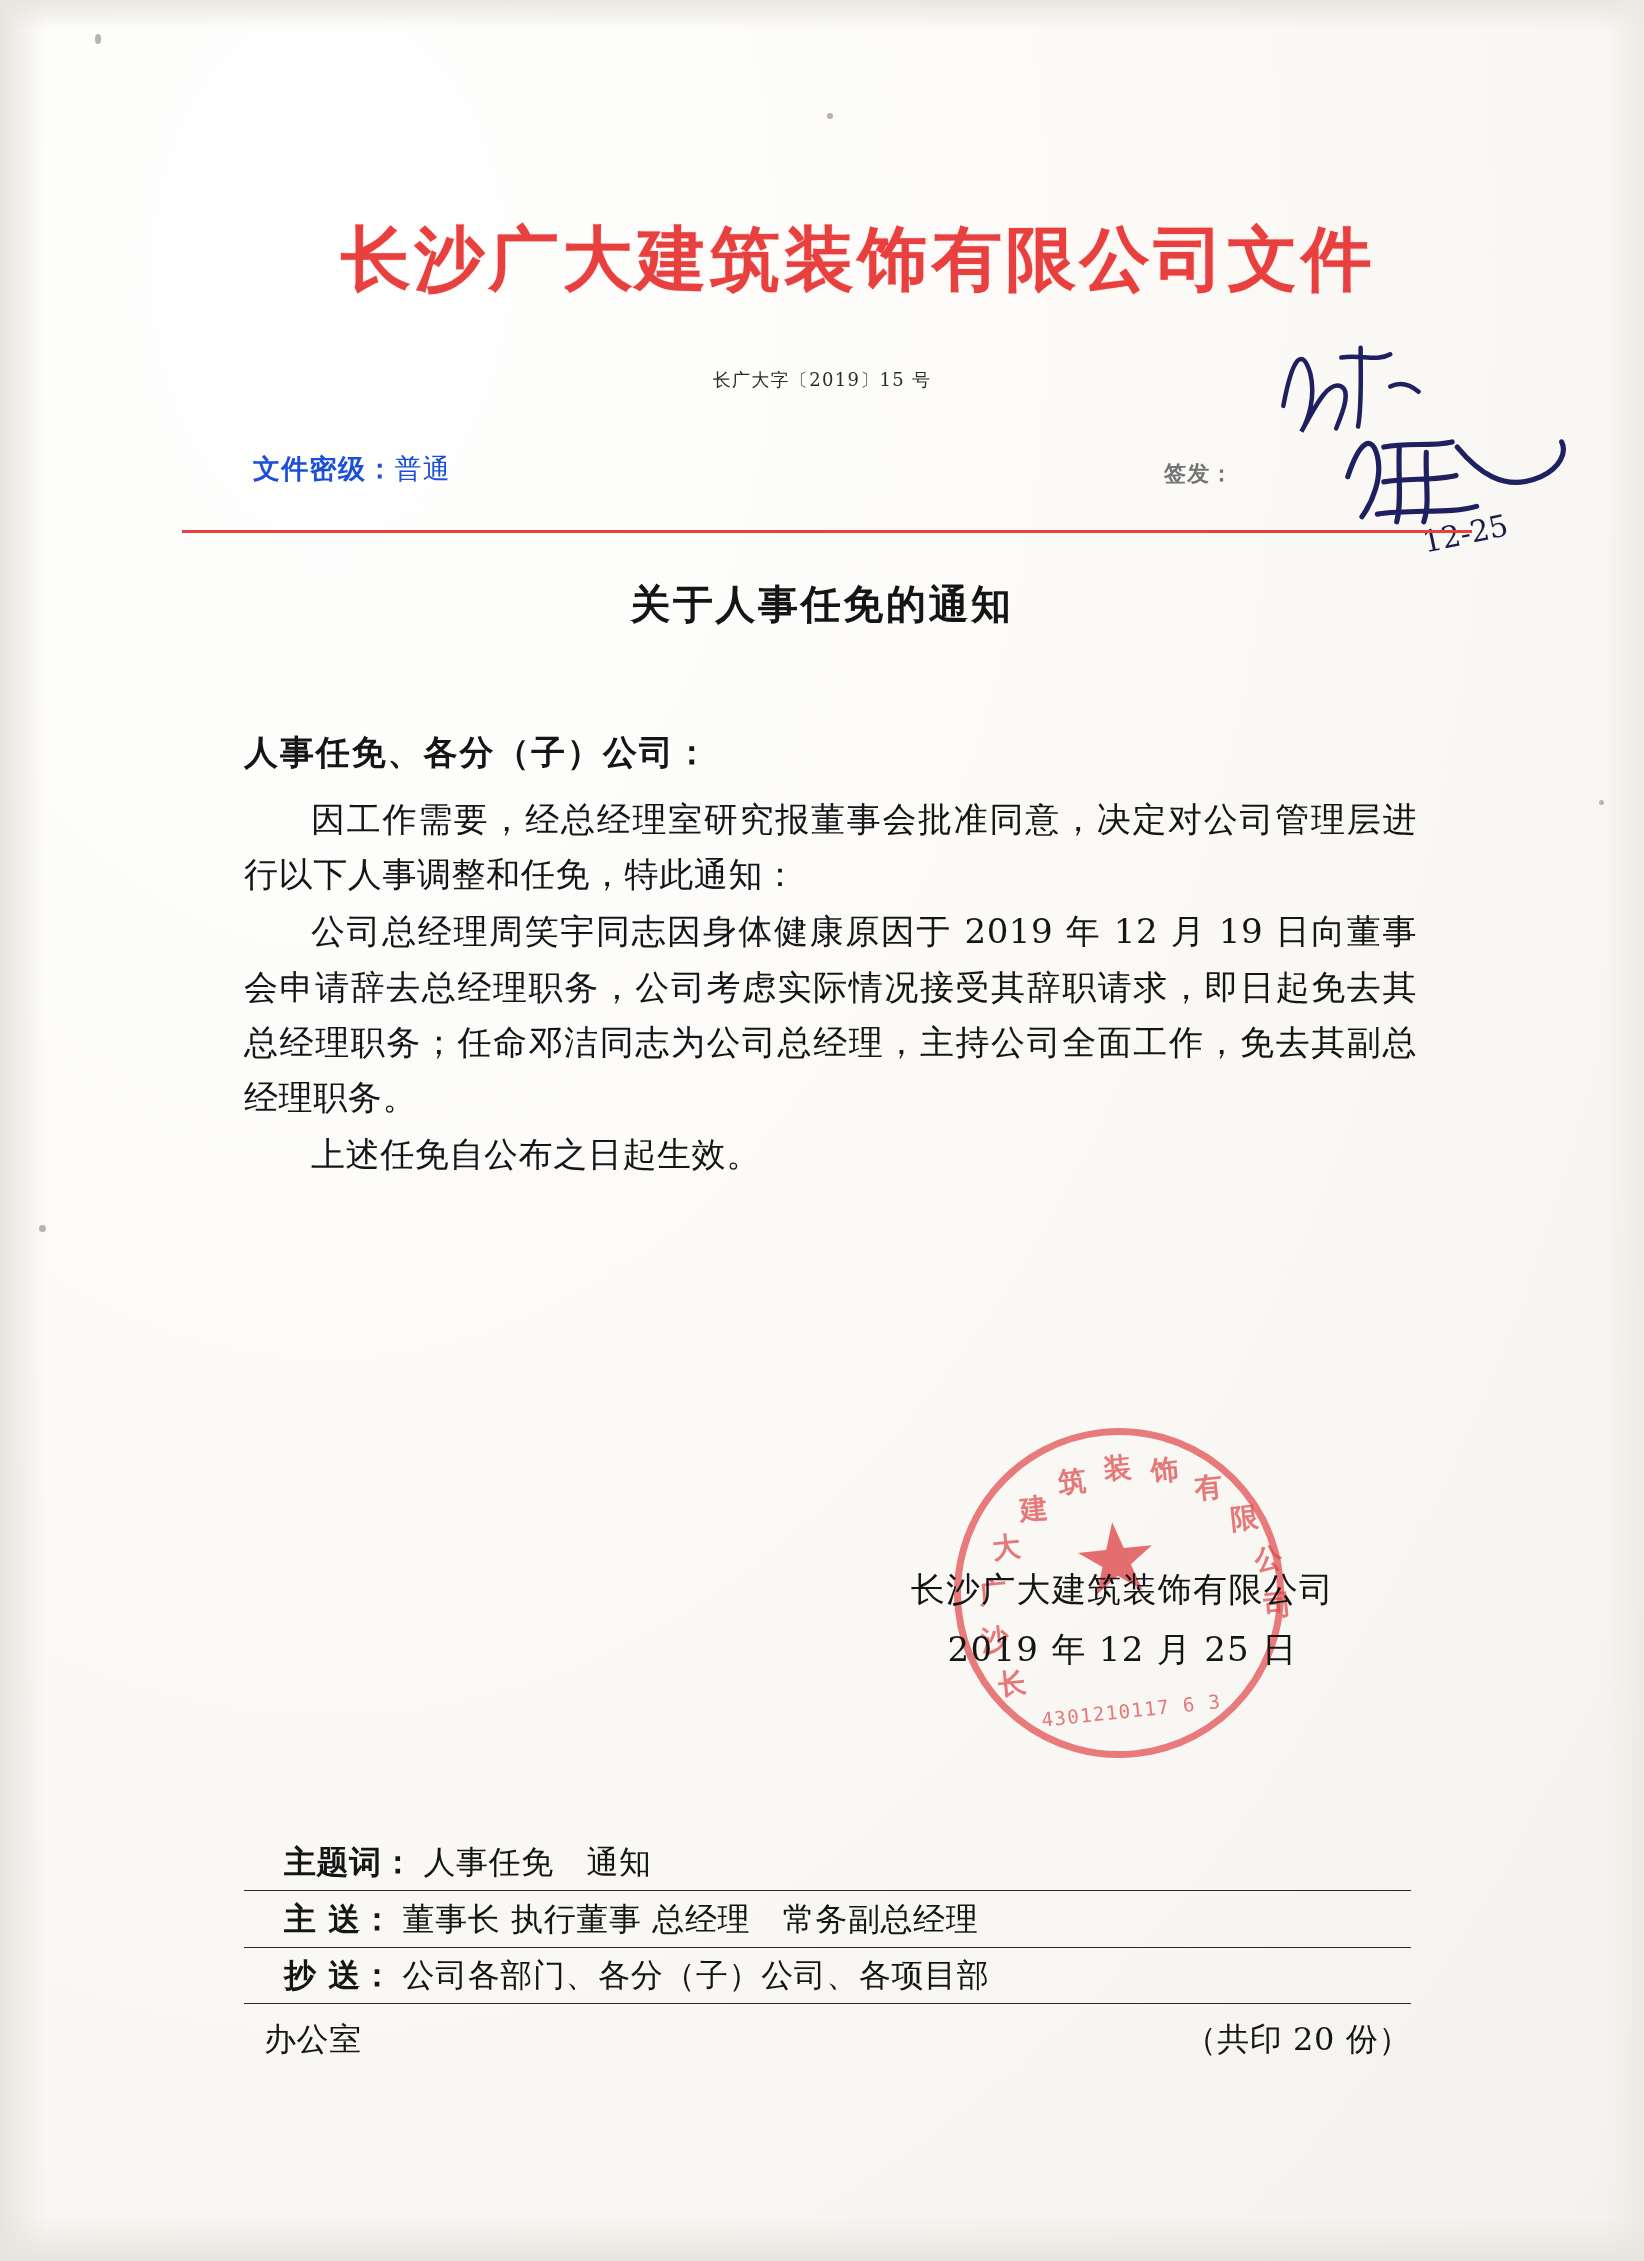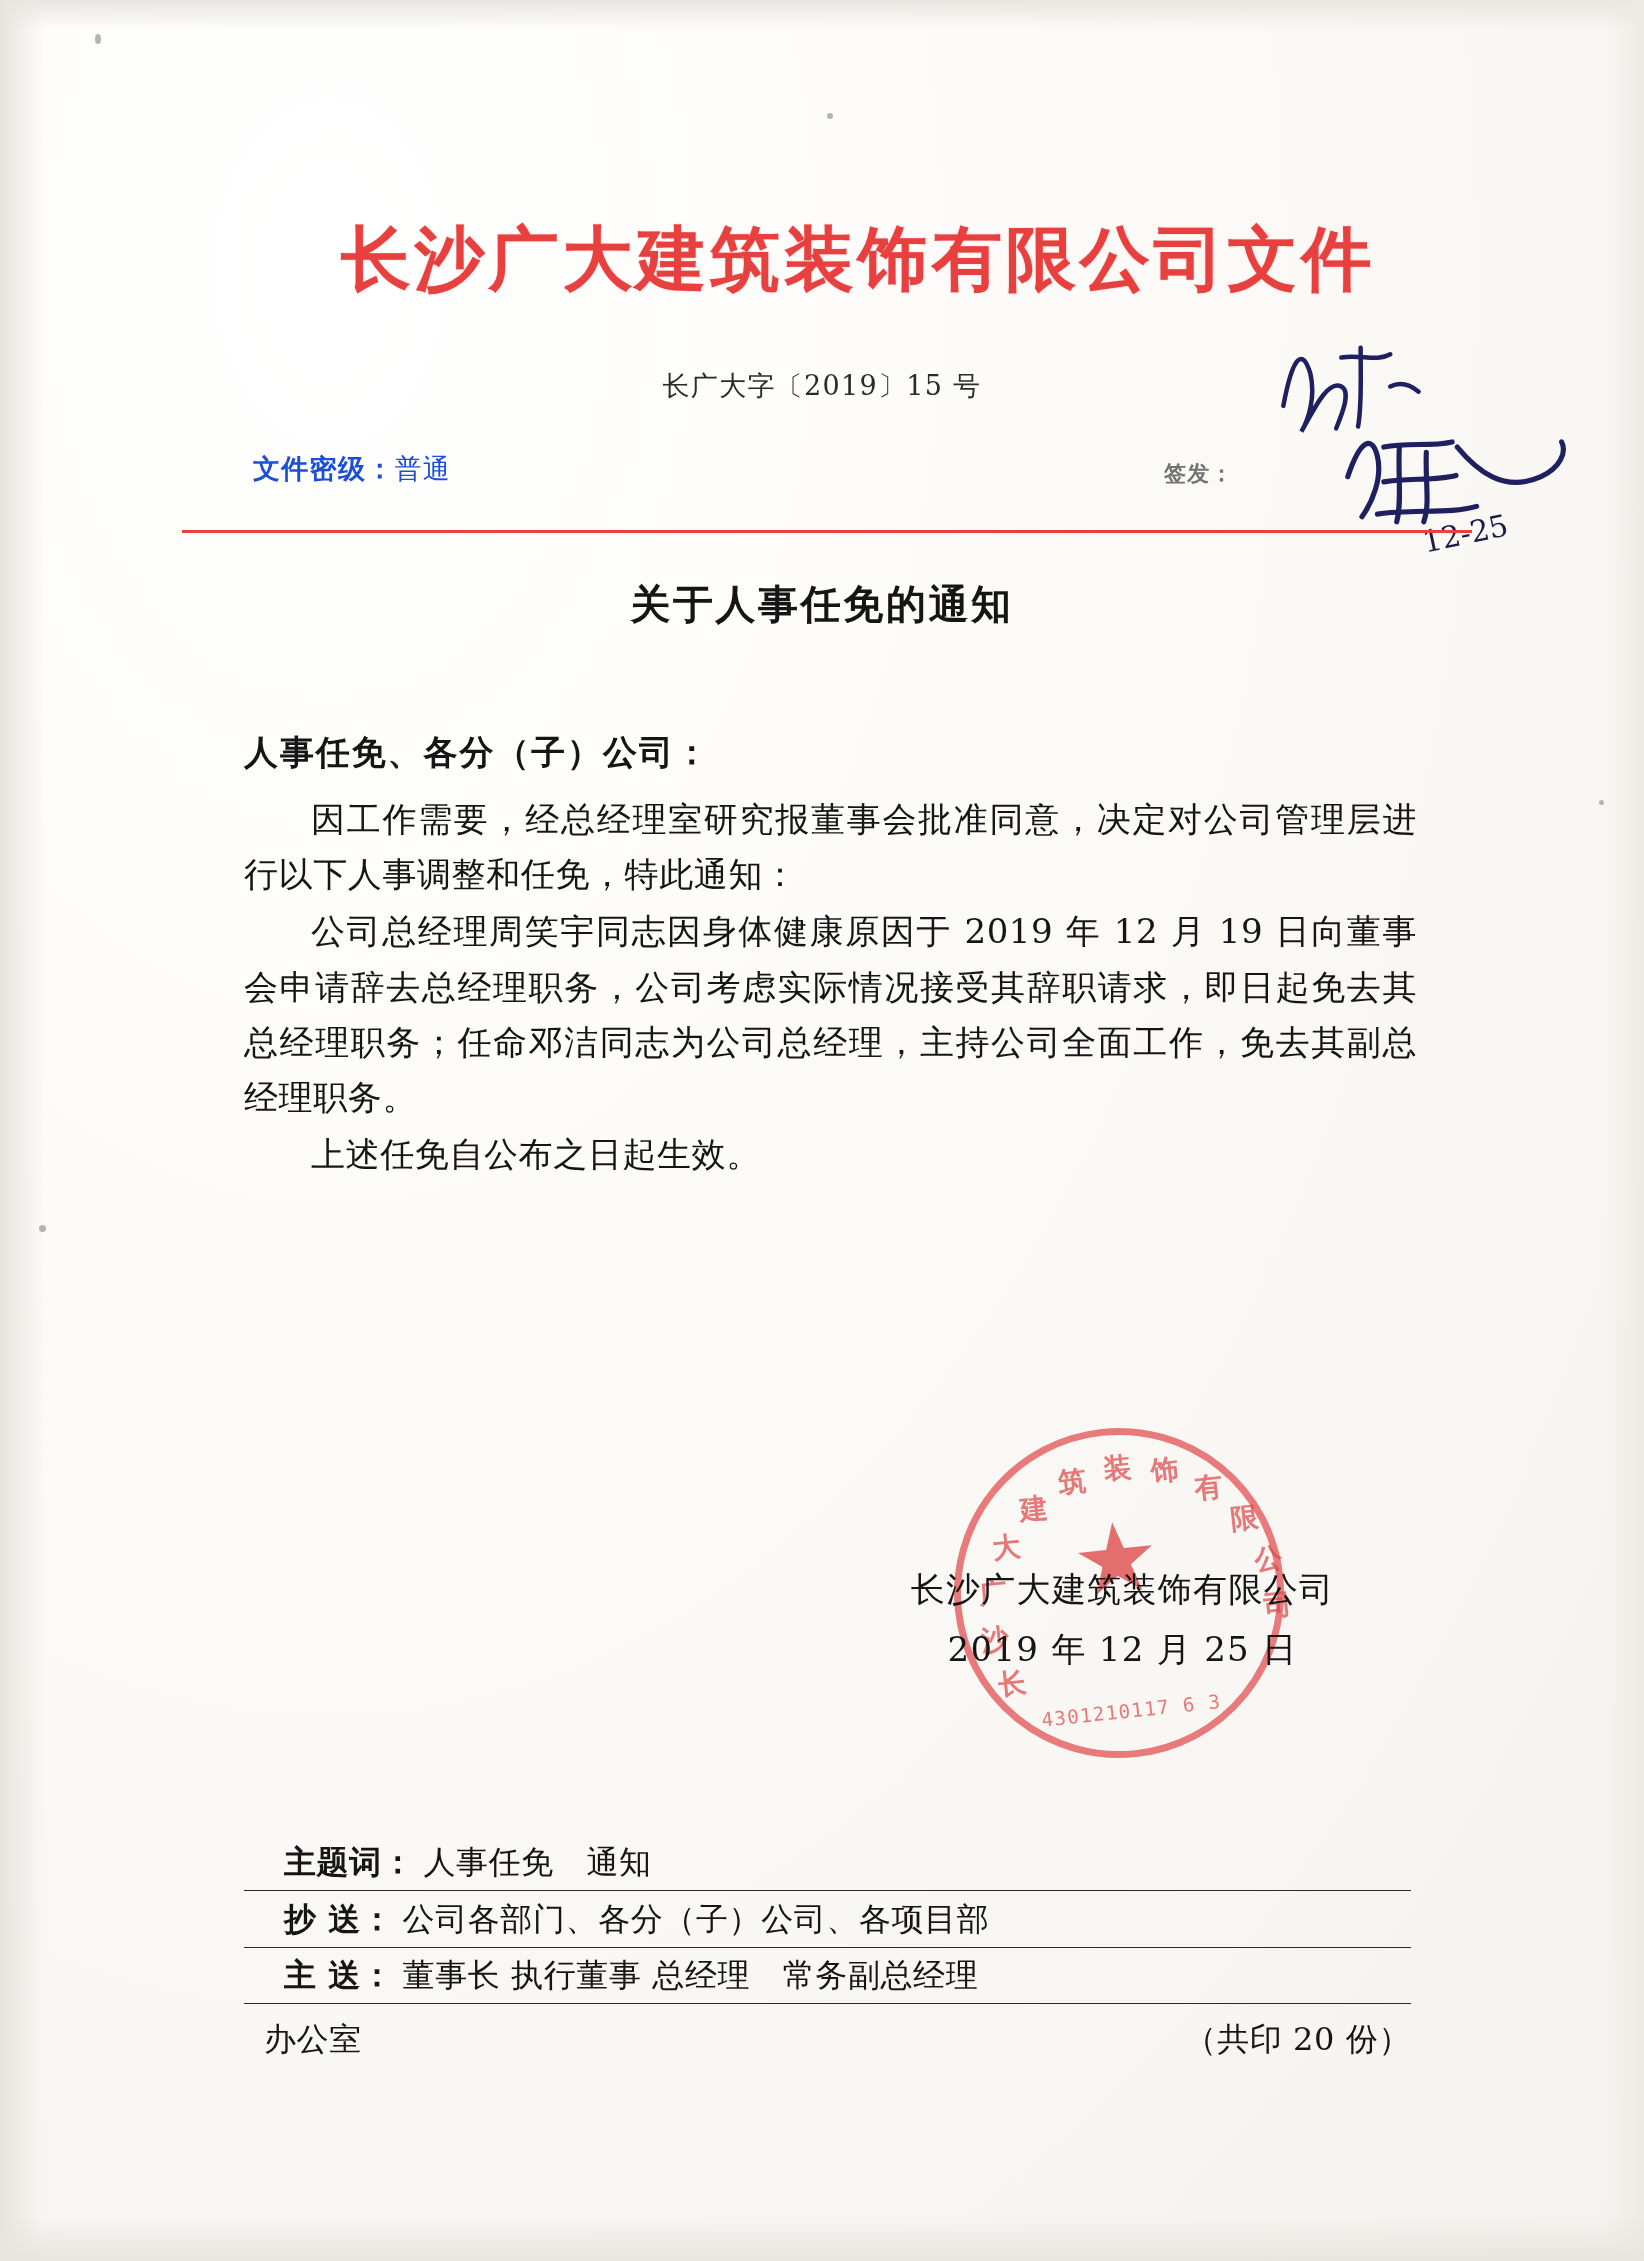--- a/index.html
+++ b/index.html
@@ -75,21 +75,21 @@
     text-shadow: 0 0 1.3px rgba(232,64,63,0.45);
     padding-left: 36px;
   }
   .doc-number {
     position: absolute;
     top: 368px;
     left: 0;
     width: 100%;
     text-align: center;
     font-family: "DejaVu Serif", "Liberation Serif", serif;
-    font-size: 27px;
+    font-size: 18px;
     letter-spacing: 1.3px;
     color: #2b2b2b;
   }
   .secrecy {
     position: absolute;
     top: 451px;
     left: 253px;
     font-family: "DejaVu Serif", "Liberation Serif", serif;
     font-size: 27px;
     letter-spacing: 1.3px;
@@ -354,26 +354,26 @@
     <div>长沙广大建筑装饰有限公司</div>
     <div>2019 年 12 月 25 日</div>
   </div>
 
   <div class="footer">
     <div class="footer-row">
       <span class="key">主题词：</span>
       <span class="val">人事任免　通知</span>
     </div>
     <div class="footer-row">
+      <span class="key">主 送：</span>
+      <span class="val">董事长 执行董事 总经理　常务副总经理</span>
+    </div>
+    <div class="footer-row">
       <span class="key">抄 送：</span>
       <span class="val">公司各部门、各分（子）公司、各项目部</span>
-    </div>
-    <div class="footer-row">
-      <span class="key">主 送：</span>
-      <span class="val">董事长 执行董事 总经理　常务副总经理</span>
     </div>
     <div class="footer-last">
       <span>办公室</span>
       <span>（共印 20 份）</span>
     </div>
   </div>
 
 </div>
 
 

